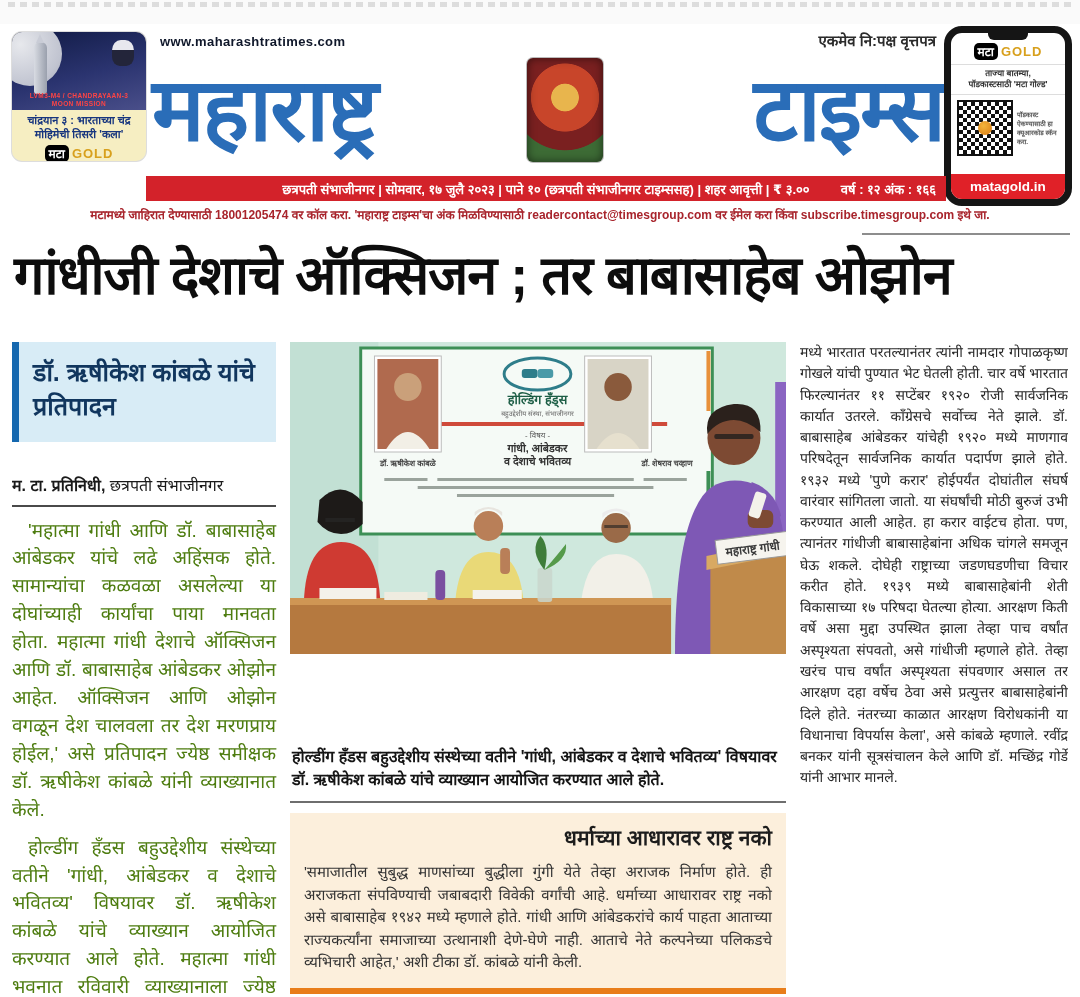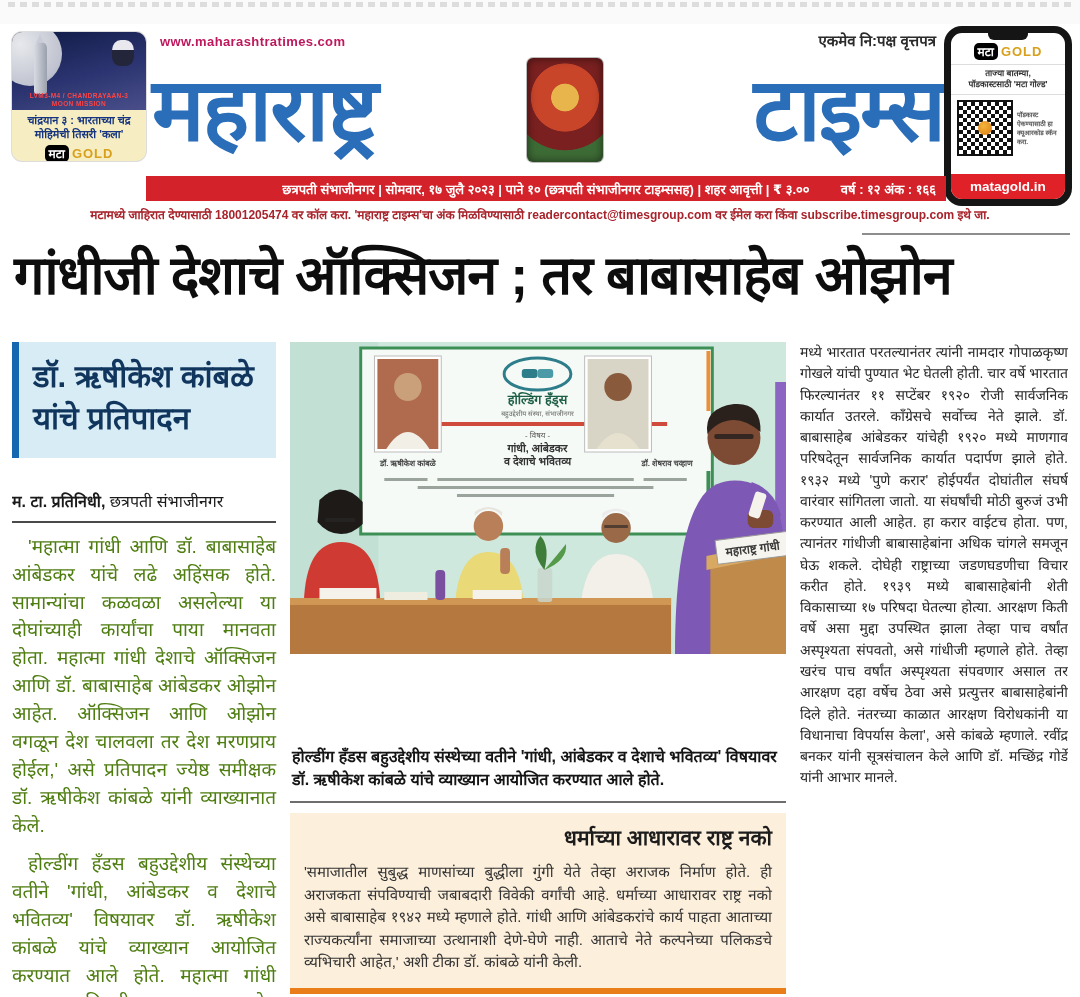--- a/index.html
+++ b/index.html
@@ -22,21 +22,21 @@
   .pl-astro{position:absolute;right:12px;top:8px;width:22px;height:26px;border-radius:40% 40% 35% 35%;
         background:linear-gradient(180deg,#e8e8ee 0 38%,#23253a 38%);}
   .pl-mission{position:absolute;left:0;right:0;bottom:2px;text-align:center;font-size:6.5px;font-weight:bold;
         color:#ff4444;letter-spacing:.4px;white-space:pre-line;line-height:1.25;}
   .pl-cap{padding:4px 3px 1px;text-align:center;font-size:11px;font-weight:bold;color:#17357e;line-height:1.25;}
   .pl-brand{display:flex;justify-content:center;align-items:center;gap:3px;padding:2px 0 4px;}
   .brand-mata{background:#000000;color:#fff;font-weight:bold;font-size:12px;padding:0 4px;border-radius:5px;}
   .brand-gold{color:#d8a01d;font-weight:bold;font-size:13px;letter-spacing:1px;}
   .pl-bar{height:27px;background:#d3222a;display:flex;align-items:center;justify-content:center;
         color:#fff;font-weight:bold;font-size:15px;}
-  .mast-url{position:absolute;left:160px;top:34px;font-size:13px;font-weight:bold;color:#be185d;letter-spacing:.4px;}
+  .mast-url{position:absolute;left:160px;top:34px;font-size:13px;font-weight:bold;color:#0f172a;letter-spacing:.4px;}
   .mast-title{position:absolute;left:152px;top:46px;width:792px;height:128px;display:flex;
         align-items:center;justify-content:space-between;}
   .mast-word{font-size:88px;font-weight:800;color:#2a6db8;line-height:1.0;letter-spacing:-2px;white-space:nowrap;}
   .deity{width:76px;height:104px;border-radius:6px;flex:0 0 auto;margin:0 6px;
         background:radial-gradient(circle at 50% 38%,#e8b54d 0 18%,#c8452a 19% 45%,#7a2020 46% 70%,#3d6b35 71%);
         box-shadow:inset 0 0 10px rgba(0,0,0,.55),0 0 0 1px #bbb;}
   .tagline{position:absolute;right:144px;top:30px;font-size:15px;font-weight:bold;color:#2b2b2b;}
   .promo-right{position:absolute;right:8px;top:26px;width:128px;height:180px;}
   .phone{position:relative;width:100%;height:100%;box-sizing:border-box;border:7px solid #151515;
         border-radius:18px;background:#fff;overflow:hidden;}
@@ -58,21 +58,21 @@
   .dateline .dl-right{position:absolute;right:10px;top:0;height:25px;display:flex;align-items:center;}
   .contact{position:absolute;left:0;right:0;top:206px;text-align:center;font-size:12px;font-weight:bold;color:#a8242c;}
   .right-rule{position:absolute;left:862px;top:233px;width:208px;height:2px;background:#8d8d8d;}
   
   .headline{position:absolute;left:14px;top:246px;width:1052px;font-size:54px;font-weight:800;
         color:#0d0d0d;line-height:1.1;white-space:nowrap;letter-spacing:-1px;}
   
   .content{position:absolute;left:12px;top:342px;width:1056px;height:655px;display:grid;
         grid-template-columns:264px 1fr 268px;column-gap:14px;overflow:hidden;}
   .kicker{background:#d8ecf6;border-left:7px solid #1568af;padding:14px 10px 18px 14px;
-        font-size:31px;font-weight:800;color:#11365e;line-height:1.35;}
+        font-size:25px;font-weight:800;color:#11365e;line-height:1.35;}
   .byline{margin-top:32px;padding-bottom:9px;border-bottom:2px solid #4a4a4a;font-size:16px;color:#1a1a1a;}
   .byline b{font-weight:800;}
   .col-left p{margin:10px 0 0;font-size:19px;line-height:1.47;text-align:justify;color:#4d7c0f;text-indent:16px;}
   .photo-wrap{width:100%;height:396px;}
   .caption{padding:8px 2px 10px;font-size:16px;font-weight:bold;color:#151515;line-height:1.42;
         border-bottom:2px solid #6e6e6e;}
   .infobox{margin-top:10px;background:#fcefdc;border-bottom:6px solid #e87d1a;padding:10px 14px 14px;}
   .infobox-title{text-align:right;font-size:21px;font-weight:800;color:#1c1c1c;margin-bottom:10px;}
   .infobox-body{font-size:15px;line-height:1.5;text-align:justify;color:#333;}
   .midcols{margin-top:16px;display:flex;gap:22px;flex-direction:column;}

